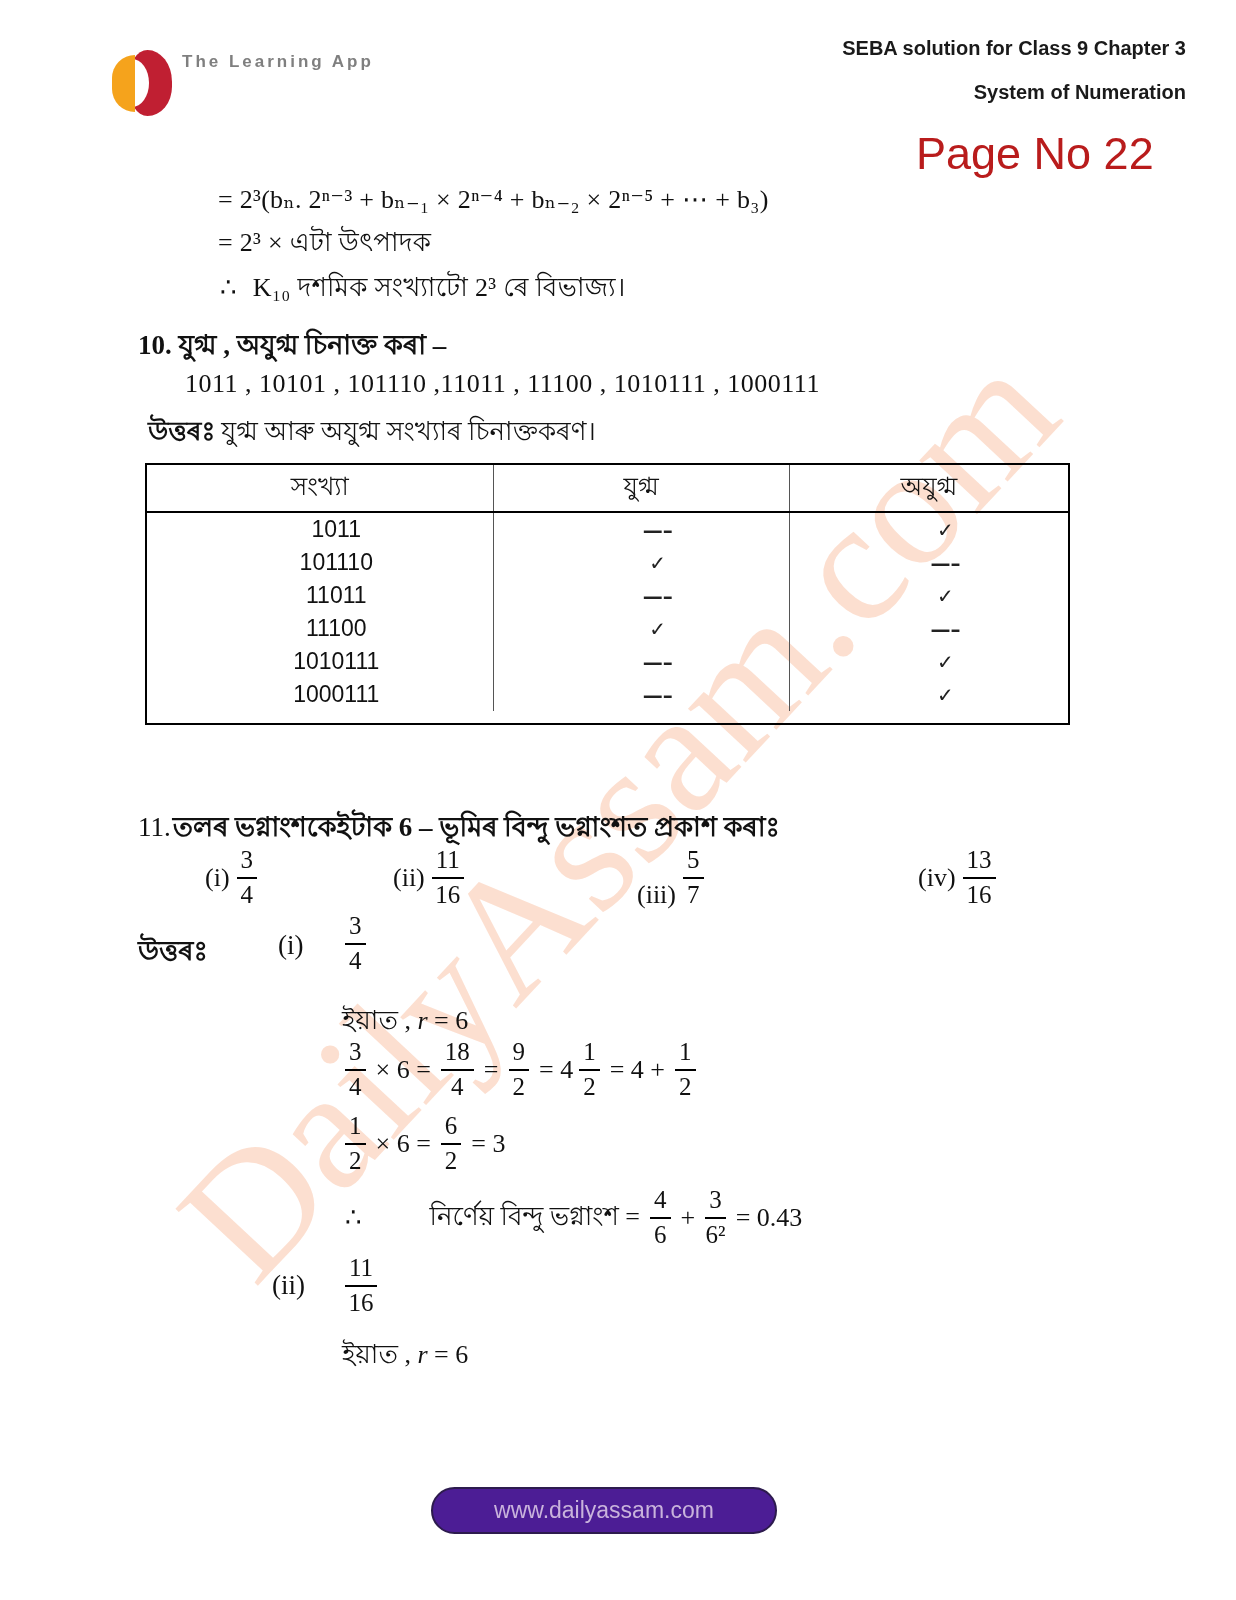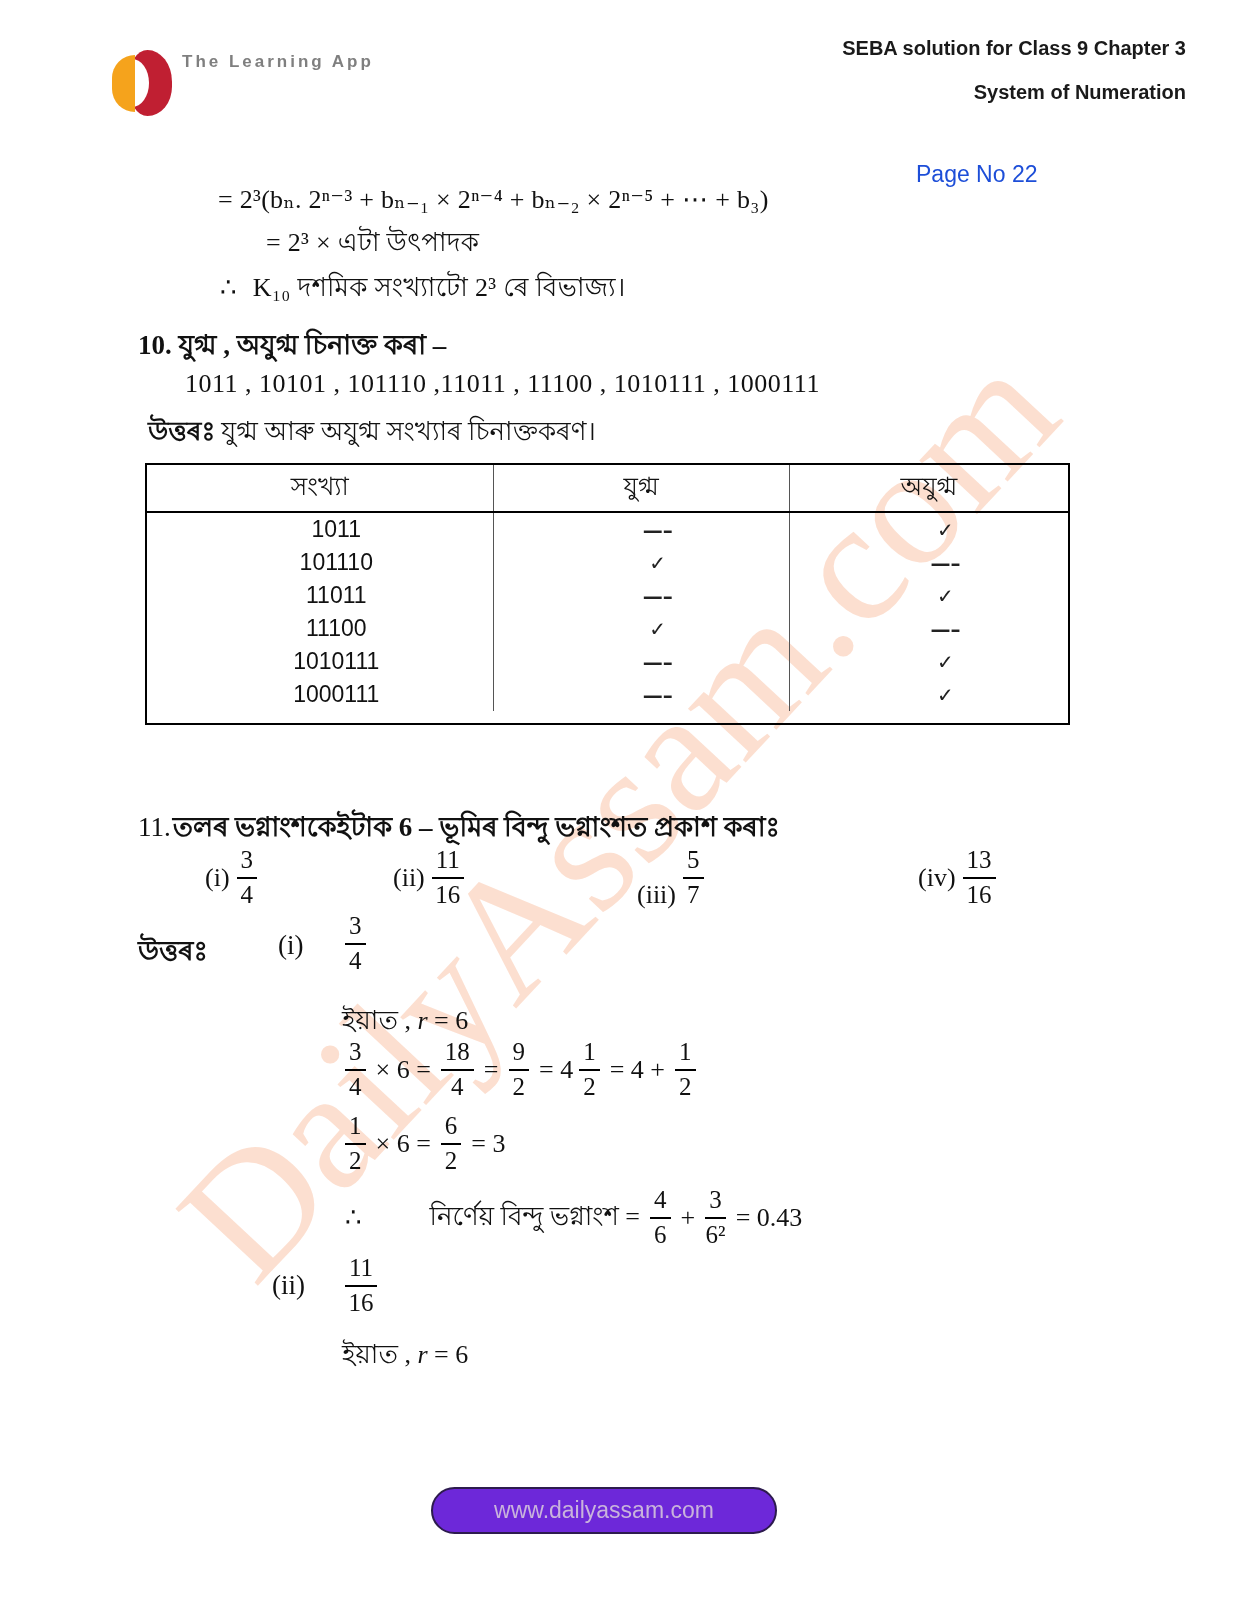--- a/index.html
+++ b/index.html
@@ -31,26 +31,26 @@
   .logo-name .red{color:#ec1313;}
   .logo-tag{margin-top:0;font-family:"Liberation Sans","DejaVu Sans",sans-serif;
     font-weight:bold;font-size:17px;letter-spacing:3px;color:#7f7f7f;}
   .header-right{
     position:absolute;right:50px;top:26px;text-align:right;
     font-family:"Liberation Sans","DejaVu Sans",sans-serif;
     font-size:20px;font-weight:bold;line-height:44px;color:#1a1a1a;
   }
   .page-no{
     position:absolute;left:916px;top:128px;
-    font-family:"Liberation Sans","DejaVu Sans",sans-serif;font-size:23px;color:#1d4ed8;margin-top:33px;
+    font-family:"Liberation Sans","DejaVu Sans",sans-serif;font-size:45px;color:#b91c1c;
   }
   
   .eq{position:absolute;font-size:26px;letter-spacing:0.3px;}
   .eq1{left:218px;top:184px;}
-  .eq2{left:218px;top:222px;margin-left:48px;}
+  .eq2{left:218px;top:222px;}
   .eq3{left:220px;top:267px;}
   .eq3 .tf{margin-right:16px;}
   
   .q10-heading{position:absolute;left:138px;top:324px;font-size:27px;font-weight:bold;}
   .q10-numbers{position:absolute;left:185px;top:369px;font-size:26px;letter-spacing:0.5px;}
   .q10-answer{position:absolute;left:148px;top:411px;font-size:26px;}
   .q10-answer .lbl{font-weight:bold;margin-right:6px;}
   
   .tbl{
     position:absolute;left:145px;top:463px;width:925px;
@@ -95,21 +95,21 @@
   .given i{font-family:"Liberation Serif","DejaVu Serif",serif;}
   .mathrow{position:absolute;display:flex;align-items:center;gap:10px;font-size:26px;}
   .work1{left:345px;top:1038px;}
   .work2{left:345px;top:1112px;}
   .conclusion{left:345px;top:1186px;}
   .conclusion .tf{margin-right:58px;}
   .mathrow .tight{margin-left:-4px;}
   
   .footer-pill{
     position:absolute;left:431px;top:1487px;width:346px;height:47px;box-sizing:border-box;
-    background:#6d28d9;border:2.5px solid #2d1b4e;border-radius:24px;
+    background:#4c1d95;border:2.5px solid #2d1b4e;border-radius:24px;
     display:flex;align-items:center;justify-content:center;
     font-family:"Liberation Sans","DejaVu Sans",sans-serif;font-size:23px;color:#c9b3dc;
   }
 </style>
 </head>
 <body>
 
 <div class="page">
 
   <div class="watermark">DailyAssam.com</div>

